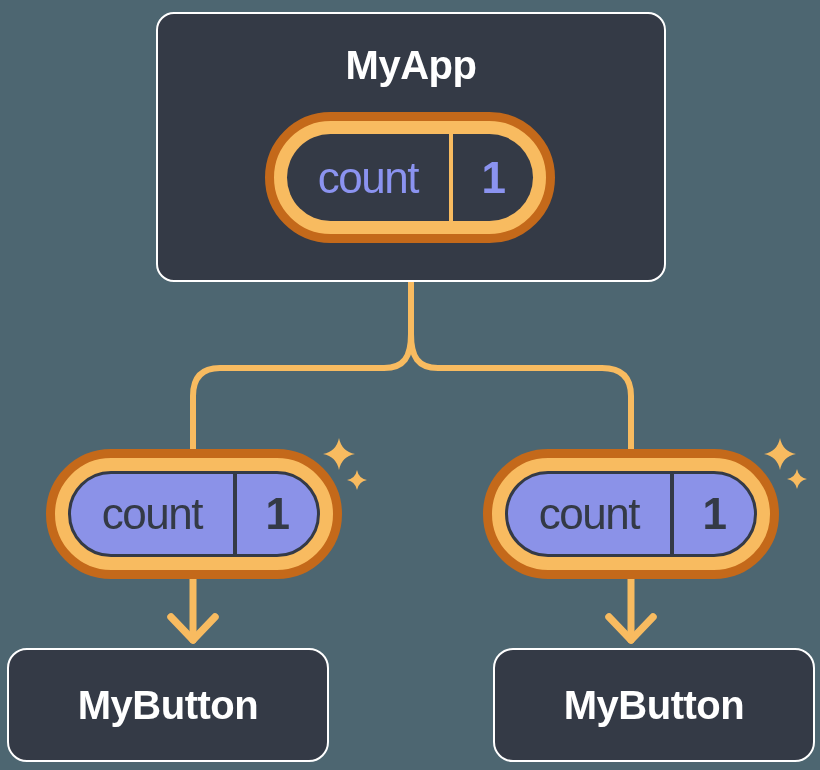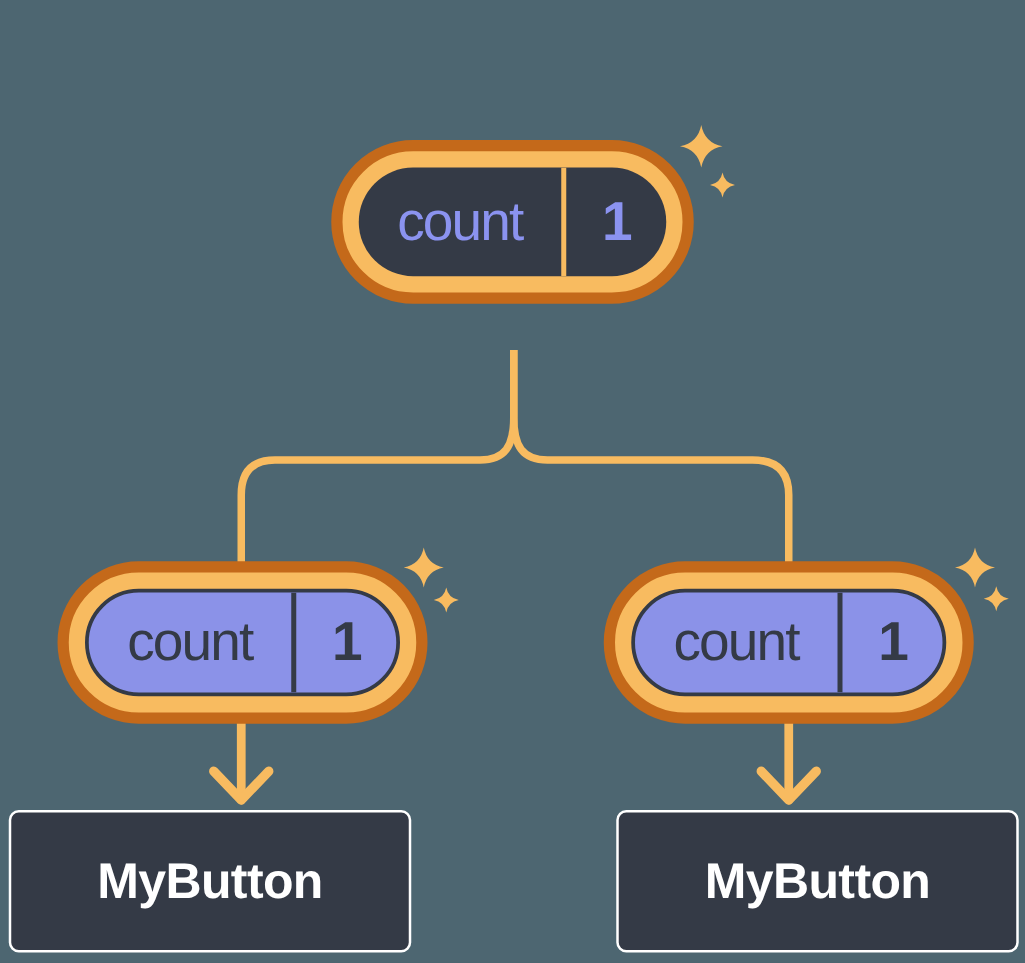--- a/index.html
+++ b/index.html
@@ -13,21 +13,21 @@
 
   .connector-layer { position: absolute; left: 0; top: 0; z-index: 0; }
 
   .node {
     position: absolute; z-index: 2;
     background: #343A46;
     border: 2.5px solid #FFFFFF;
     box-sizing: border-box;
   }
   .node-myapp  { left: 156px; top: 12px;  width: 510px; height: 270px; border-radius: 18px; }
-  .node-button { width: 322px; height: 114px; border-radius: 8px;
+  .node-button { width: 322px; height: 114px; border-radius: 20px;
                  display: flex; align-items: center; justify-content: center; }
   .node-button-left  { left: 7px;   top: 648px; }
   .node-button-right { left: 493px; top: 648px; }
 
   .node-title {
     color: #FFFFFF; font-size: 40px; font-weight: 600; letter-spacing: -0.5px;
     line-height: 1; text-align: center;
   }
   .myapp-title { padding-top: 31px; }
 
@@ -84,20 +84,23 @@
     <g fill="#F8BB60">
       <path d="M561,100 Q563.7,114.3 578,117 Q563.7,119.7 561,134 Q558.3,119.7 544,117 Q558.3,114.3 561,100 Z"></path>
       <path d="M578,138 Q579.6,146.4 588,148 Q579.6,149.6 578,158 Q576.4,149.6 568,148 Q576.4,146.4 578,138 Z"></path>
       <path d="M339,438 Q341.6,451.4 355,454 Q341.6,456.6 339,470 Q336.4,456.6 323,454 Q336.4,451.4 339,438 Z"></path>
       <path d="M357,470 Q358.6,478.4 367,480 Q358.6,481.6 357,490 Q355.4,481.6 347,480 Q355.4,478.4 357,470 Z"></path>
       <path d="M780,438 Q782.6,451.4 796,454 Q782.6,456.6 780,470 Q777.4,456.6 764,454 Q777.4,451.4 780,438 Z"></path>
       <path d="M797,469 Q798.6,477.4 807,479 Q798.6,480.6 797,489 Q795.4,480.6 787,479 Q795.4,477.4 797,469 Z"></path>
     </g>
   </svg>
 
+  <div class="node node-myapp">
+    <div class="node-title myapp-title">MyApp</div>
+  </div>
 
   <div class="pill pill-top pill-dark">
     <div class="pill-core">
       <div class="state-name-cell">
         <span class="state-text state-name">count</span>
       </div>
       <div class="state-divider"></div>
       <div class="state-value-cell">
         <span class="state-text state-value">1</span>
       </div>

